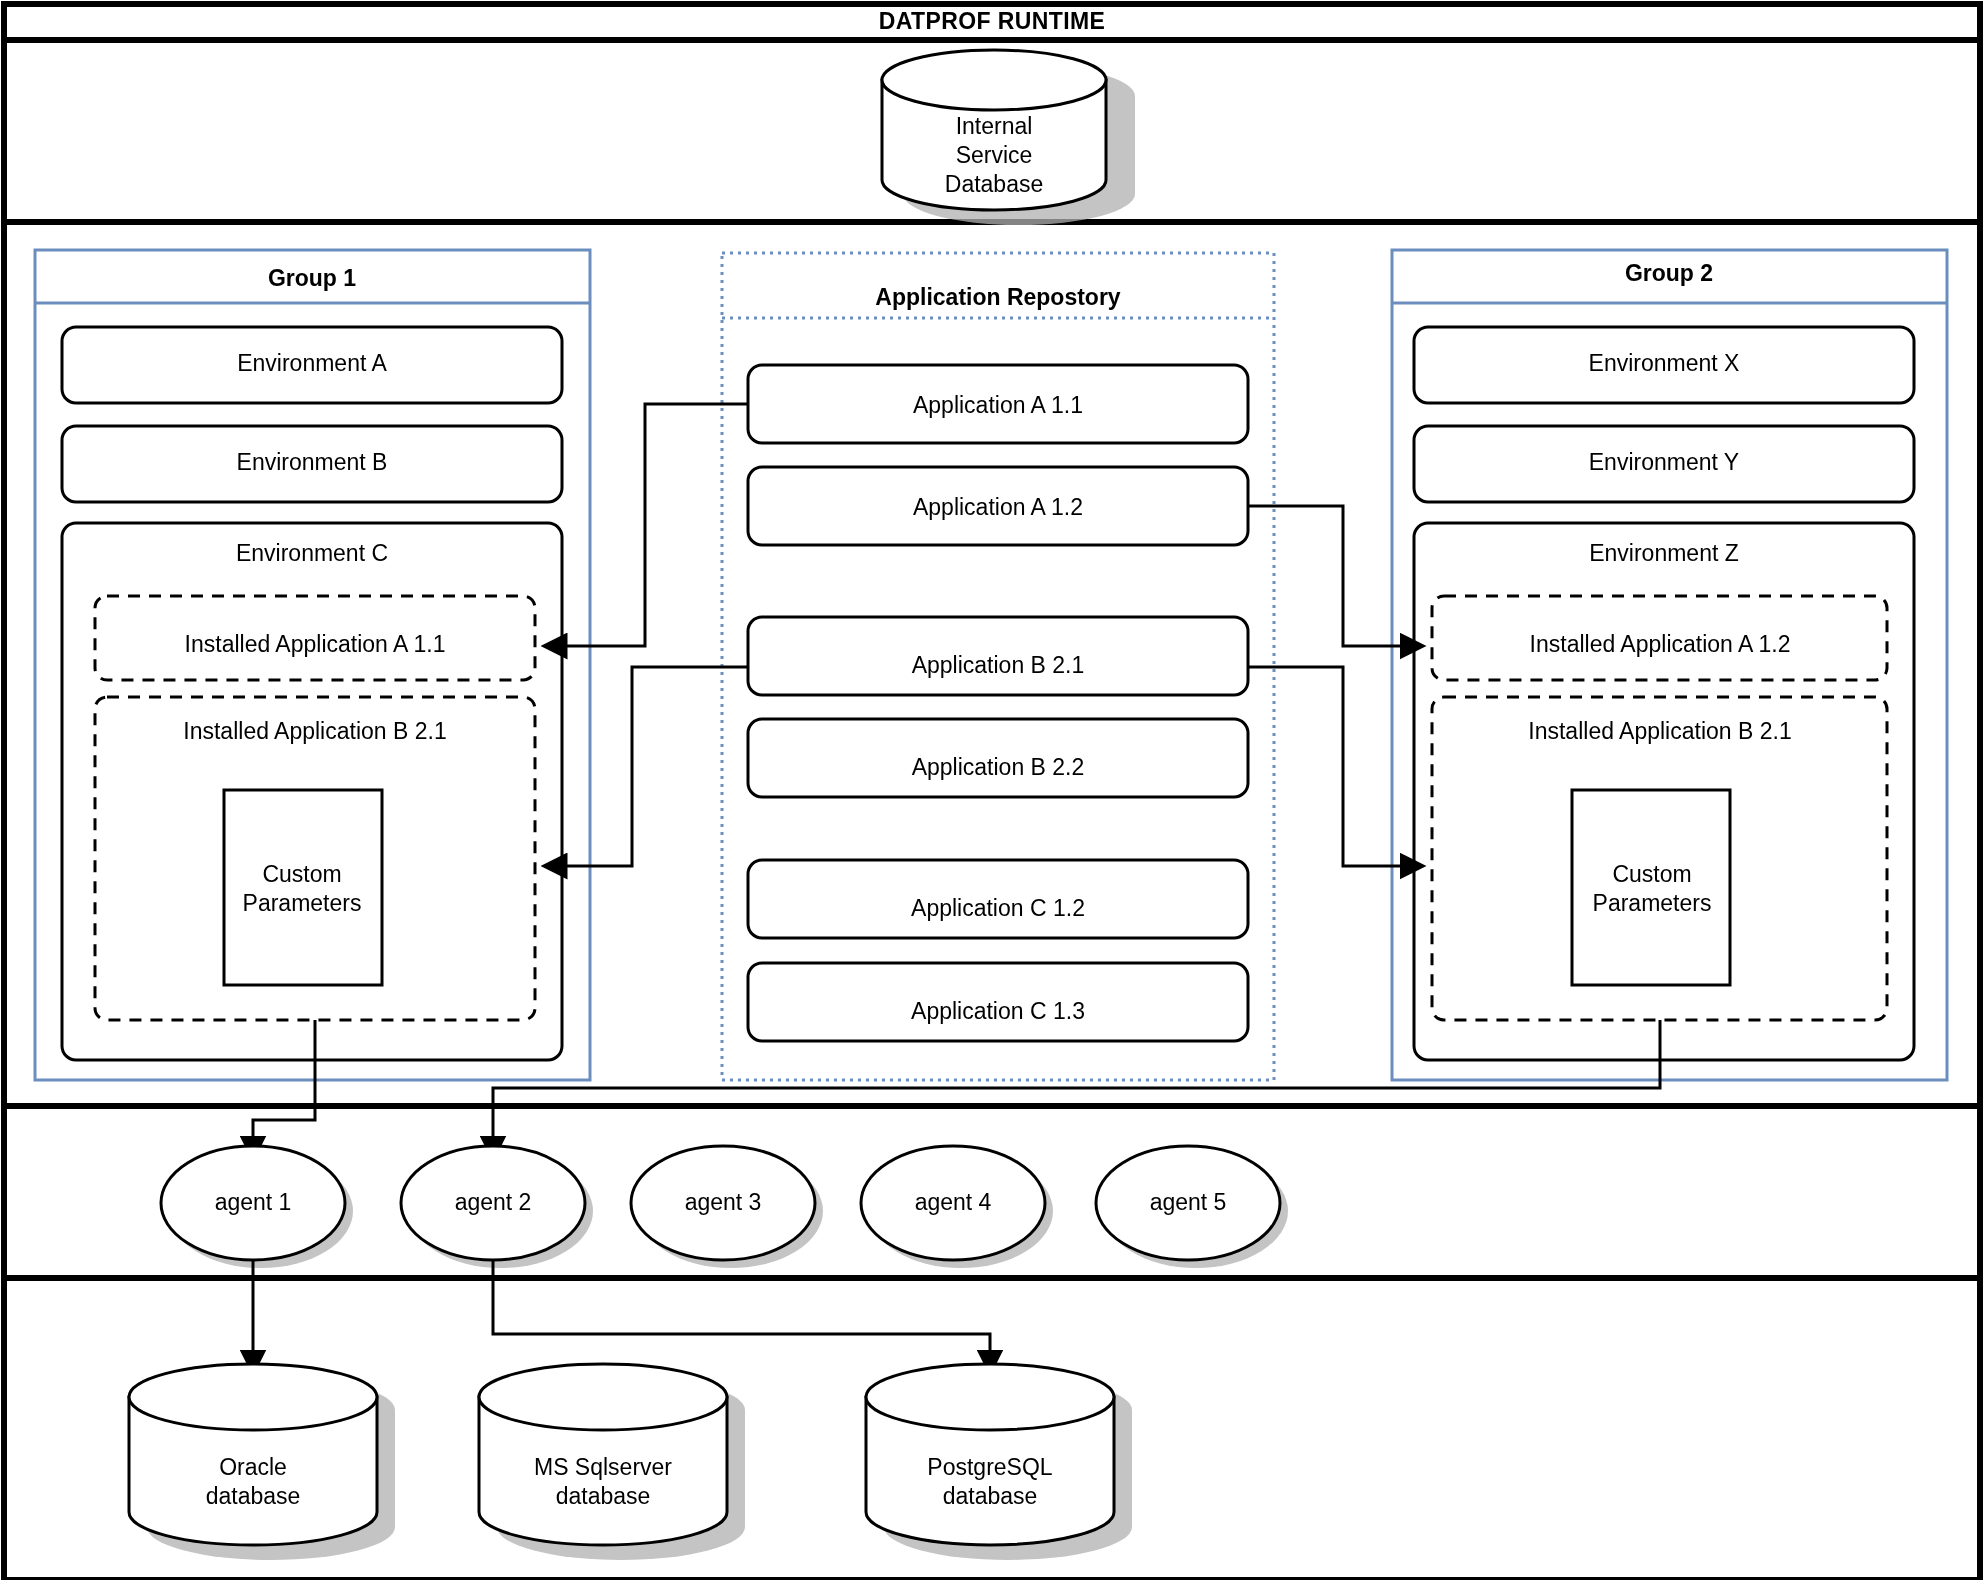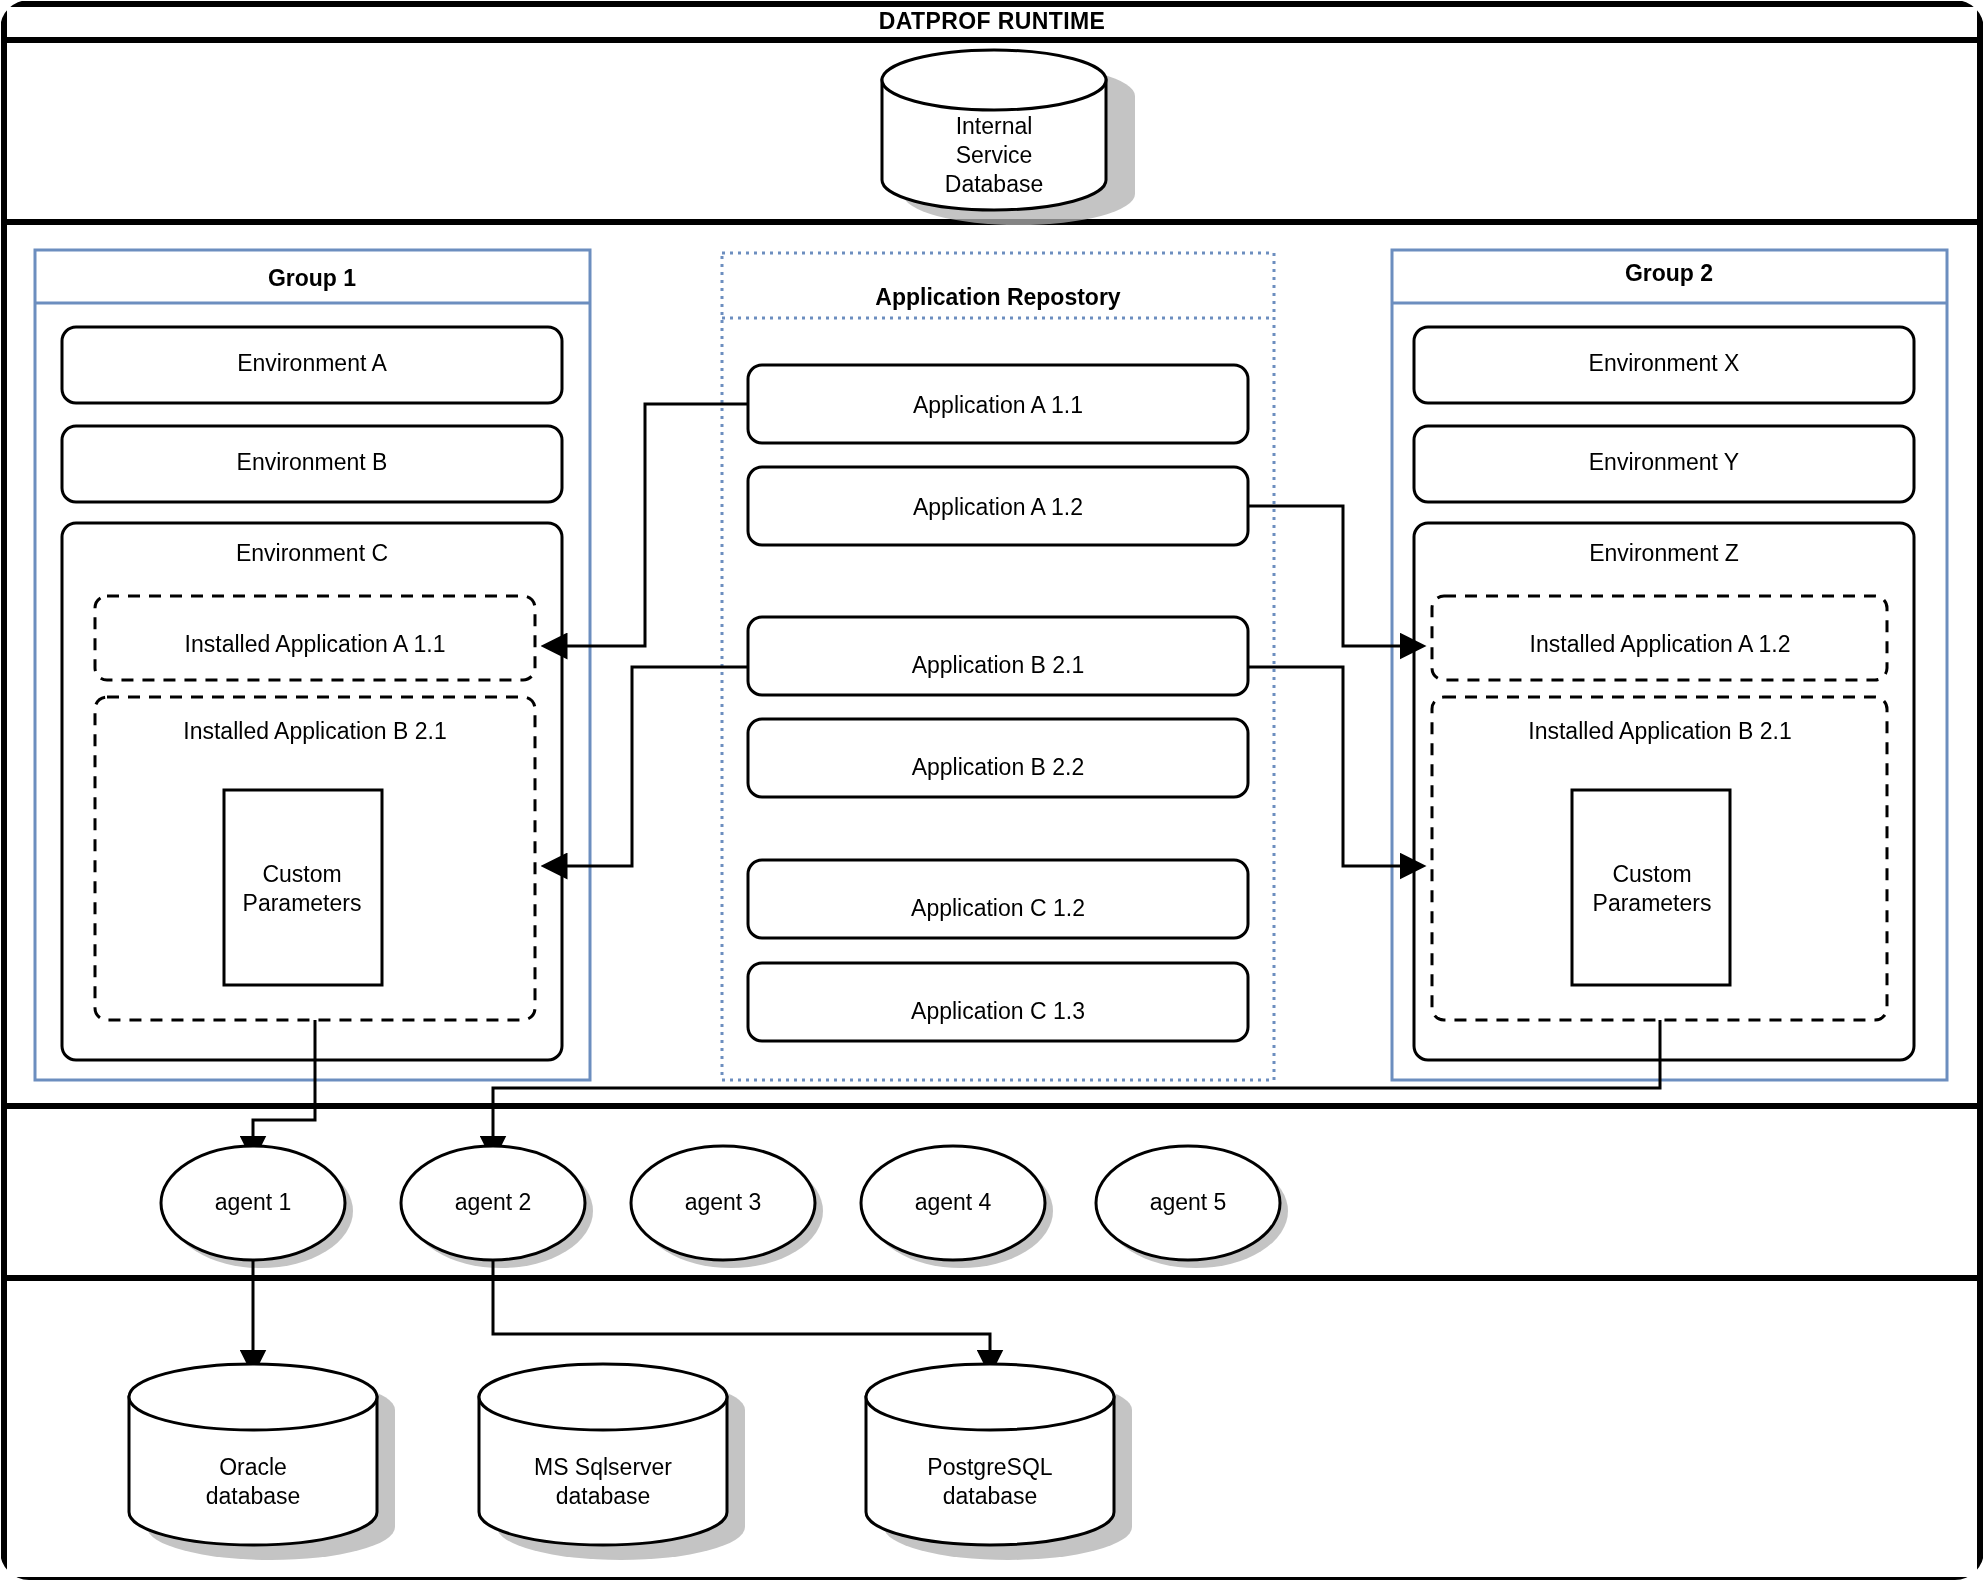--- a/index.html
+++ b/index.html
@@ -10,21 +10,20 @@
   }
   body {
     font-family: "Liberation Sans", sans-serif;
   }
   #stage {
     position: relative;
     width: 1984px;
     height: 1580px;
     background: #ffffff;
     overflow: hidden;
-    border-radius: 29px;
   }
   svg#diagram {
     position: absolute;
     top: 0; left: 0;
     width: 1984px;
     height: 1584px;
   }
   text {
     font-family: "Liberation Sans", sans-serif;
     fill: #000000;

